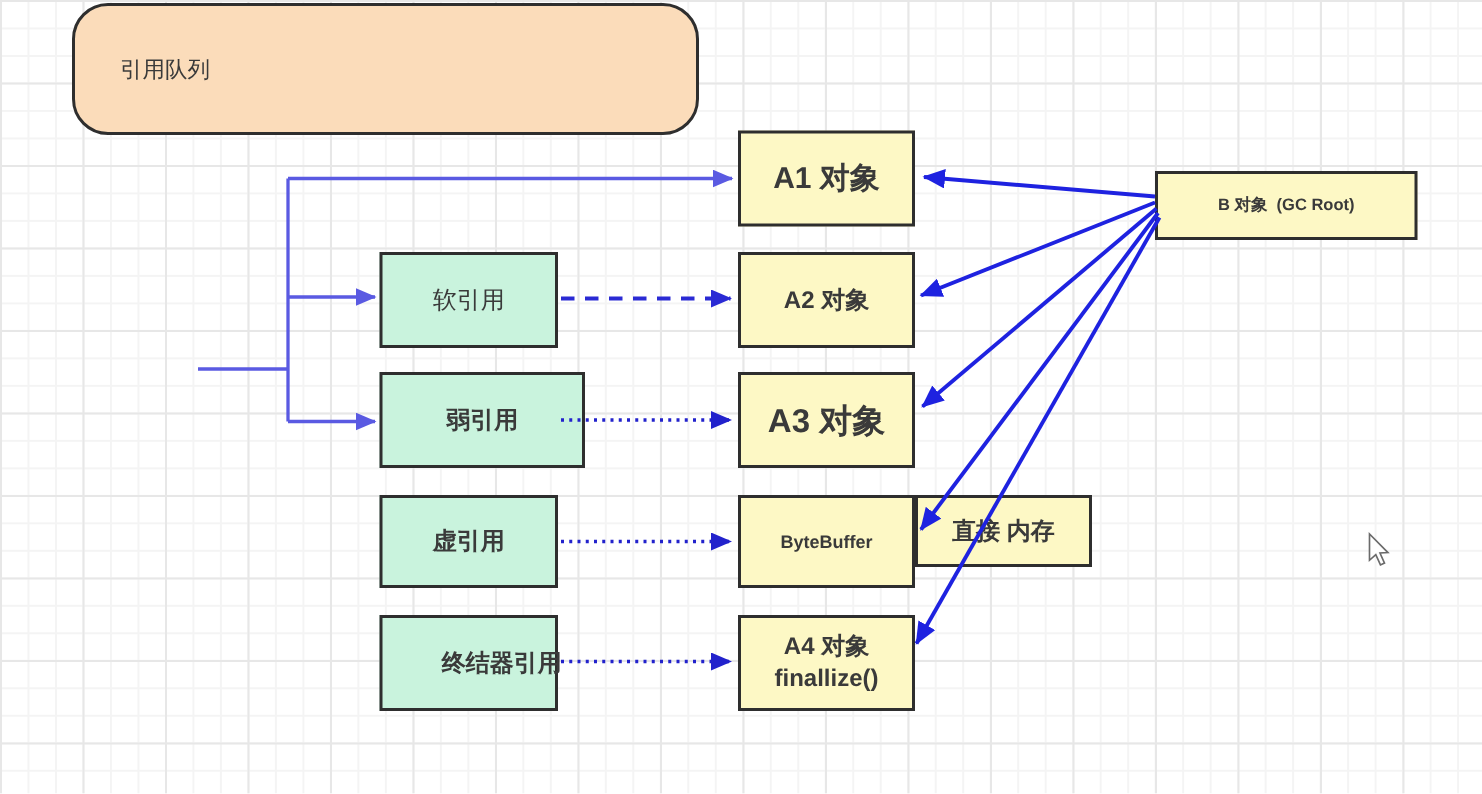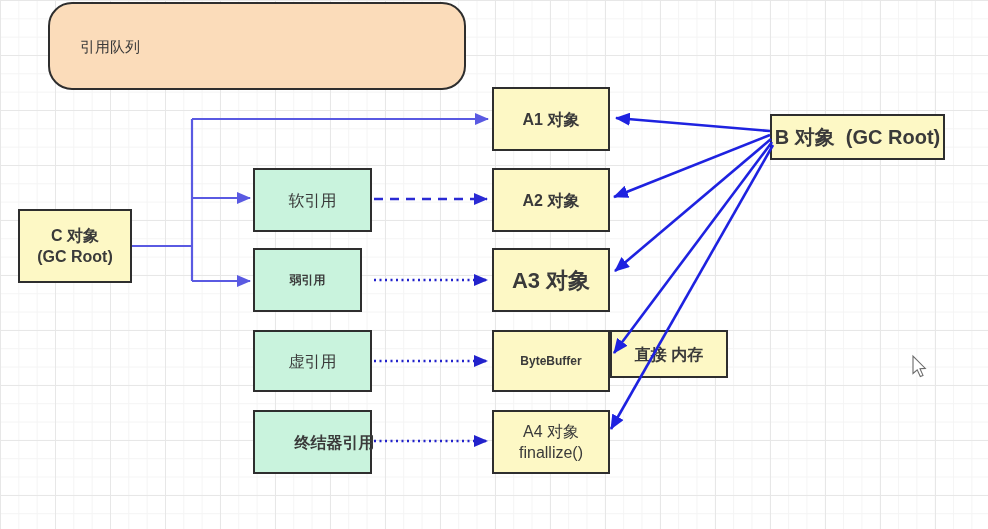--- a/index.html
+++ b/index.html
@@ -70,51 +70,47 @@
         <polyline points="772,142 614,353" fill="none" stroke="#1e22e0" stroke-width="2.6" marker-end="url(#m-primary)"></polyline>
         <polyline points="773,145 611,429" fill="none" stroke="#1e22e0" stroke-width="2.6" marker-end="url(#m-primary)"></polyline>
       </g>
     <g id="cursor-group" transform="translate(913,356)">
       <path d="M0,0 L0,17.5 L4.2,13.8 L7.3,20.6 L10,19.4 L7,12.7 L12.3,12.4 Z" fill="#ffffff" stroke="#6b6b6b" stroke-width="1.1"></path>
     </g>
   </svg>
 <div class="node align-left" style="left: 48px; top: 2px; width: 418px; height: 88px; background: rgb(251, 220, 186); font-weight: normal; font-size: 15px;">
       <div class="ln">引用队列</div>
     </div>
-    <div class="node" style="left: 18px; top: 209px; width: 114px; height: 74px; background: rgb(253, 248, 197); font-weight: bold; font-size: 16px;">
-      <div class="ln">C 对象</div>
-      <div class="ln">(GC Root)</div>
-    </div>
     <div class="node" style="left: 253px; top: 168px; width: 119px; height: 64px; background: rgb(201, 243, 221); font-weight: normal; font-size: 16px;">
       <div class="ln">软引用</div>
     </div>
-    <div class="node" style="left: 253px; top: 248px; width: 109px; height: 64px; background: rgb(201, 243, 221); font-weight: bold; font-size: 12px; text-align: right;">
+    <div class="node" style="left: 253px; top: 248px; width: 137px; height: 64px; background: rgb(201, 243, 221); font-weight: bold; font-size: 16px; text-align: right;">
       <div class="ln">弱引用</div>
     </div>
-    <div class="node" style="left: 253px; top: 330px; width: 119px; height: 62px; background: rgb(201, 243, 221); font-weight: normal; font-size: 16px;">
+    <div class="node" style="left: 253px; top: 330px; width: 119px; height: 62px; background: rgb(201, 243, 221); font-weight: bold; font-size: 16px;">
       <div class="ln">虚引用</div>
     </div>
     <div class="node" style="left: 253px; top: 410px; width: 119px; height: 64px; background: rgb(201, 243, 221); font-weight: bold; font-size: 16px; padding-left: 44px;">
       <div class="ln">终结器引用</div>
     </div>
-    <div class="node" style="left: 492px; top: 87px; width: 118px; height: 64px; background: rgb(253, 248, 197); font-weight: bold; font-size: 16px;">
+    <div class="node" style="left: 492px; top: 87px; width: 118px; height: 64px; background: rgb(253, 248, 197); font-weight: bold; font-size: 20px;">
       <div class="ln">A1 对象</div>
     </div>
     <div class="node" style="left: 492px; top: 168px; width: 118px; height: 64px; background: rgb(253, 248, 197); font-weight: bold; font-size: 16px;">
       <div class="ln">A2 对象</div>
     </div>
     <div class="node" style="left: 492px; top: 248px; width: 118px; height: 64px; background: rgb(253, 248, 197); font-weight: bold; font-size: 22px;">
       <div class="ln">A3 对象</div>
     </div>
     <div class="node" style="left: 492px; top: 330px; width: 118px; height: 62px; background: rgb(253, 248, 197); font-weight: bold; font-size: 12px;">
       <div class="ln">ByteBuffer</div>
     </div>
     <div class="node" style="left: 610px; top: 330px; width: 118px; height: 48px; background: rgb(253, 248, 197); font-weight: bold; font-size: 16px;">
       <div class="ln">直接 内存</div>
     </div>
-    <div class="node" style="left: 492px; top: 410px; width: 118px; height: 64px; background: rgb(253, 248, 197); font-weight: normal; font-size: 16px;">
+    <div class="node" style="left: 492px; top: 410px; width: 118px; height: 64px; background: rgb(253, 248, 197); font-weight: bold; font-size: 16px;">
       <div class="ln">A4 对象</div>
       <div class="ln">finallize()</div>
     </div>
-    <div class="node" style="left: 770px; top: 114px; width: 175px; height: 46px; background: rgb(253, 248, 197); font-weight: bold; font-size: 20px;">
+    <div class="node" style="left: 770px; top: 114px; width: 175px; height: 46px; background: rgb(253, 248, 197); font-weight: bold; font-size: 11px;">
       <div class="ln">B 对象  (GC Root)</div>
     </div>
   </div>
 
 </body></html>

